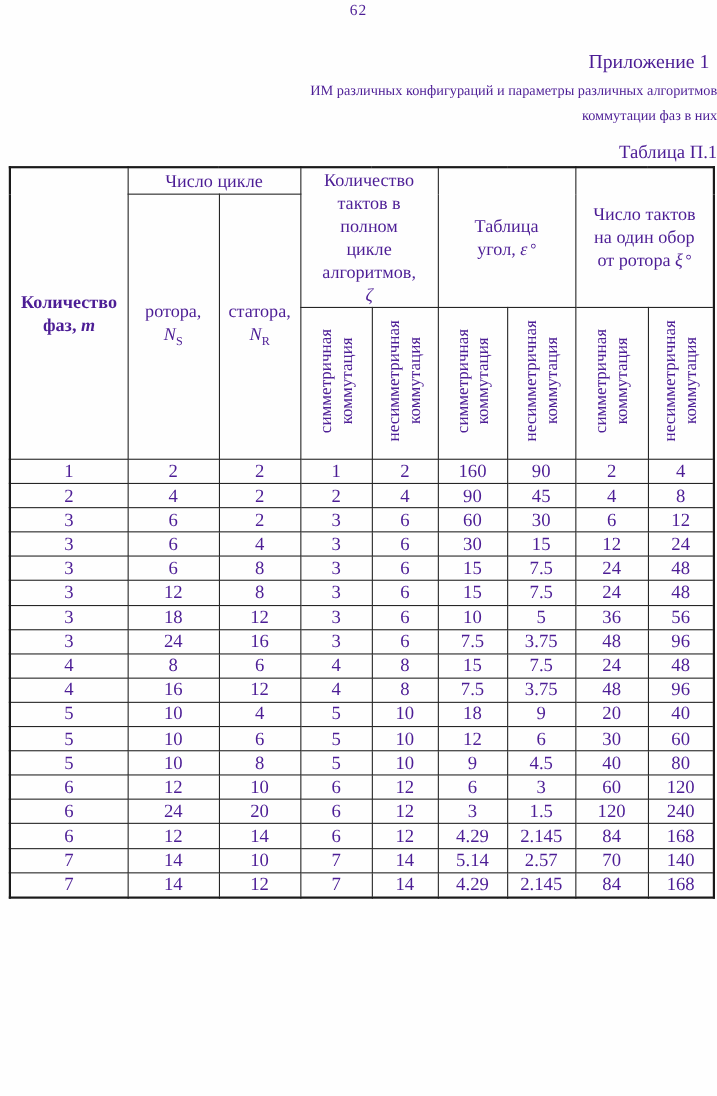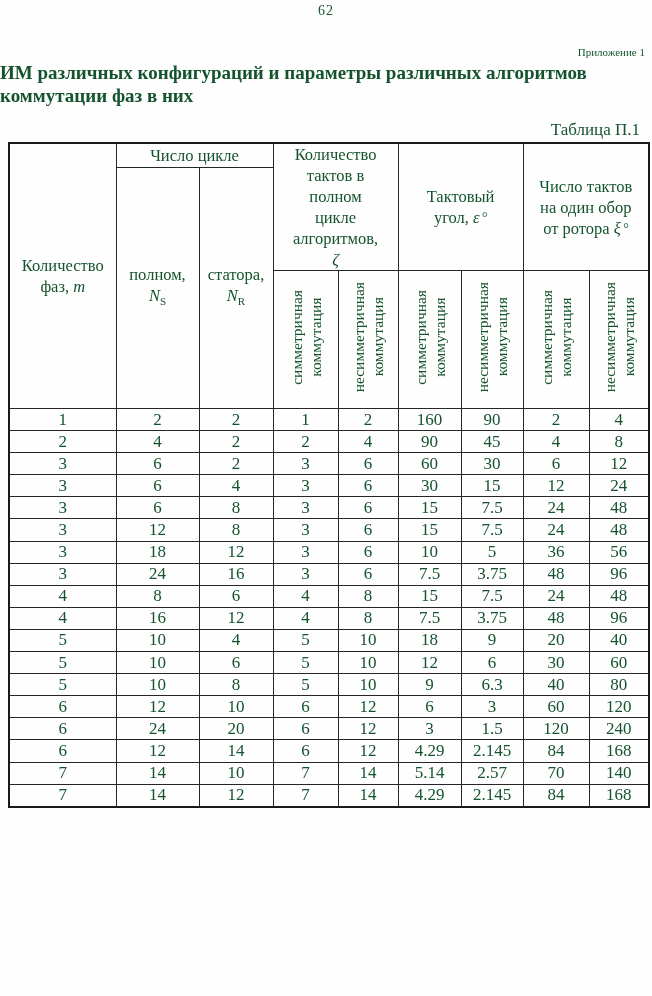--- a/index.html
+++ b/index.html
@@ -1,50 +1,50 @@
 <!DOCTYPE html>
 <html><head>
 <meta charset="utf-8">
 <style>
   html, body { margin: 0; padding: 0; background: #d8d8d8; }
   .page {
     width: 652px; height: 996px;
     background: #fefefe;
     margin: 0 auto;
     font-family: "Liberation Serif", "DejaVu Serif", serif;
-    color: #14532d;
+    color: #4c1d95;
     position: relative;
     box-sizing: border-box;
     overflow: hidden;
   }
   .page-number { text-align: center; padding-top: 3px; font-size: 14px; letter-spacing: 1px; }
-  .appendix { text-align: right; padding-right: 7px; margin-top: 27px; font-size: 11px; }
-  .title { text-align: left; font-weight: bold; font-size: 19px; line-height: 23px; margin-top: 3px; }
-  .caption { text-align: right; padding-right: 12px; font-size: 17px; margin-top: 13px; }
+  .appendix { text-align: right; padding-right: 7px; margin-top: 27px; font-size: 18px; }
+  .title { text-align: right; font-weight: normal; font-size: 13px; line-height: 23px; margin-top: 3px; }
+  .caption { text-align: right; padding-right: 0; font-size: 17px; margin-top: 13px; }
 
   table.params {
     border-collapse: collapse;
     table-layout: fixed;
     width: 640px;
     margin: 2px 0 0 8px;
     border: 2px solid #1a1a1a;
   }
   table.params th, table.params td {
     border: 1.5px solid #262626;
     padding: 0 2px;
     font-weight: normal;
     text-align: center;
     vertical-align: middle;
     overflow: hidden;
   }
   thead th { font-size: 16.5px; line-height: 21px; }
   tr.h-top th { height: 23px; }
   tr.h-vert th { height: 137px; }
 
-  .phases-inner { width: 100px; margin: 0 auto; }
+  .phases-inner { width: 100px; margin: 0 auto; font-weight: bold; }
   .line { display: block; }
   .sym { font-style: italic; }
   sub { font-size: 11px; }
   .deg { font-size: 14px; font-style: italic; vertical-align: 1px; margin-left: 2px; }
 
   .vtext {
     display: inline-block;
     writing-mode: vertical-rl;
     transform: rotate(180deg);
     font-size: 15.5px;
@@ -92,38 +92,38 @@
         <th colspan="2">Число цикле</th>
         <th colspan="2" rowspan="2">
           <span class="line">Количество</span>
           <span class="line">тактов в</span>
           <span class="line">полном</span>
           <span class="line">цикле</span>
           <span class="line">алгоритмов,</span>
           <span class="line sym">ζ</span>
         </th>
         <th colspan="2" rowspan="2">
-          <span class="line">Тактовый</span>
+          <span class="line">Таблица</span>
           <span class="line">
             <span>угол,</span>
             <span class="sym">ε</span><span class="deg">°</span>
           </span>
         </th>
         <th colspan="2" rowspan="2">
           <span class="line">Число тактов</span>
           <span class="line">на один обор</span>
           <span class="line">
             <span>от ротора</span>
             <span class="sym">ξ</span><span class="deg">°</span>
           </span>
         </th>
       </tr>
       <tr class="h-mid">
         <th rowspan="2">
-          <span class="line">полном,</span>
+          <span class="line">ротора,</span>
           <span class="line"><span class="sym">N</span><sub>S</sub></span>
         </th>
         <th rowspan="2">
           <span class="line">статора,</span>
           <span class="line"><span class="sym">N</span><sub>R</sub></span>
         </th>
       </tr>
       <tr class="h-vert">
         <th>
           <span class="vtext"><span>симметричная</span><br><span>коммутация</span></span>
@@ -278,21 +278,21 @@
           <td>30</td>
           <td>60</td>
         </tr>
         <tr>
           <td>5</td>
           <td>10</td>
           <td>8</td>
           <td>5</td>
           <td>10</td>
           <td>9</td>
-          <td>6.3</td>
+          <td>4.5</td>
           <td>40</td>
           <td>80</td>
         </tr>
         <tr>
           <td>6</td>
           <td>12</td>
           <td>10</td>
           <td>6</td>
           <td>12</td>
           <td>6</td>

